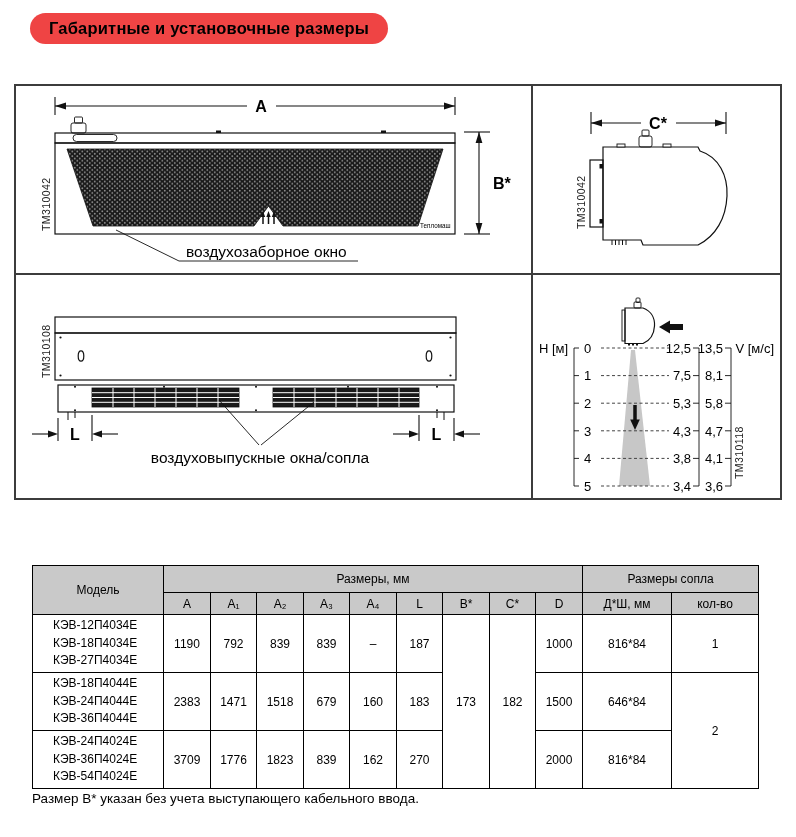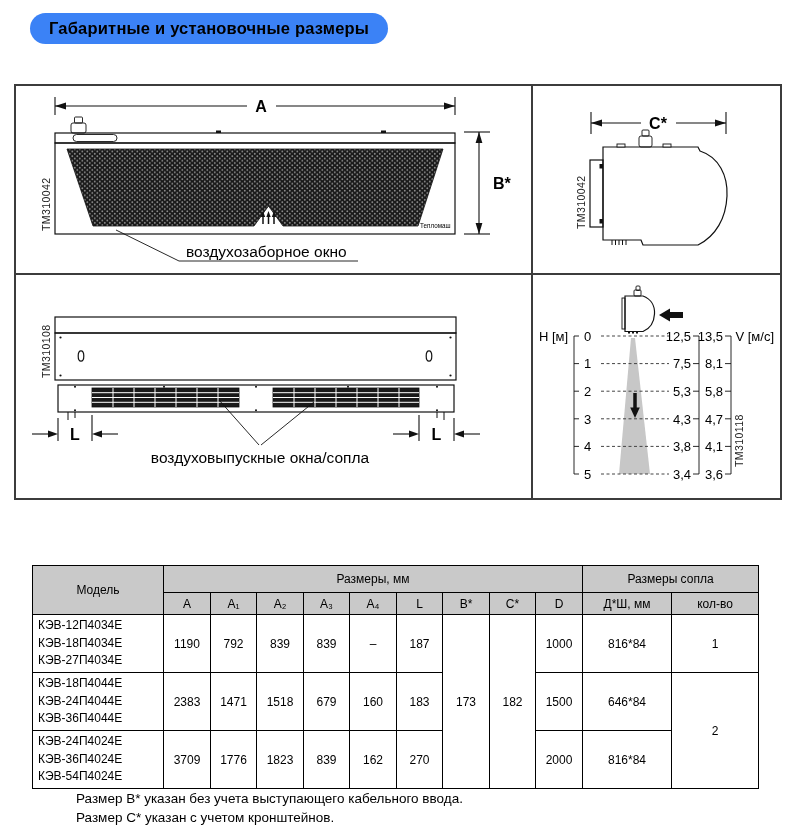--- a/index.html
+++ b/index.html
@@ -2,21 +2,21 @@
 <html><head>
 <meta charset="utf-8">
 <style>
   html,body { margin:0; padding:0; }
   body {
     width:796px; height:837px; background:#ffffff; position:relative;
     font-family:"Liberation Sans","DejaVu Sans",sans-serif; color:#000;
   }
   .title-pill {
     position:absolute; left:30px; top:13px;
-    background:#3b82f6; border-radius:16px;
+    background:#ef4444; border-radius:16px;
     padding:6px 19px; font-size:16.5px; font-weight:bold; letter-spacing:0.2px;
   }
   .figure-box {
     position:absolute; left:14px; top:84px; width:764px; height:412px;
     border:2px solid #3c3c3c;
   }
   .vdiv { position:absolute; left:515px; top:0; width:2px; height:412px; background:#3c3c3c; }
   .hdiv { position:absolute; left:0; top:187px; width:764px; height:2px; background:#3c3c3c; }
   .panel { position:absolute; }
   .panel svg { display:block; }
@@ -32,26 +32,26 @@
 
   .dim-table {
     position:absolute; left:32px; top:565px;
     border-collapse:collapse; table-layout:fixed; font-size:12px;
   }
   .dim-table th, .dim-table td {
     border:1px solid #000; text-align:center; padding:0; font-weight:normal;
     overflow:hidden;
   }
   .dim-table thead th { background:#c9c9c9; }
-  .dim-table td.model-cell { text-align:left; padding-left:5px; line-height:17.5px; }
+  .dim-table td.model-cell { text-align:left; padding-left:20px; line-height:17.5px; }
   .hr1 { height:27px; }
   .hr2 { height:22px; }
   .gr  { height:58px; }
   .notes {
-    position:absolute; left:32px; top:789px; font-size:13.5px; line-height:19px;margin-left:44px;
+    position:absolute; left:32px; top:789px; font-size:13.5px; line-height:19px;
   }
 </style>
 </head>
 <body>
 
 <div class="title-pill">Габаритные и установочные размеры</div>
 
 <div class="figure-box">
   <div class="vdiv"></div>
   <div class="hdiv"></div>
@@ -228,21 +228,21 @@
 
       <g>
         <path class="thin" d="M203,125 L243,170"></path>
         <path class="thin" d="M298,127 L245,170"></path>
         <text class="calltext" x="244" y="188" text-anchor="middle">воздуховыпускные окна/сопла</text>
       </g>
       <text class="codetext" transform="translate(34,103) rotate(-90)">TM310108</text>
     </svg>
   </div>
 
-  <div class="panel" style="left:517px;top:185px">
+  <div class="panel" style="left:517px;top:197px">
     <svg width="247" height="221" viewBox="0 0 247 221">
 
       <polygon points="98,67 102,67 117,203 86,203" fill="#c7c7c7"></polygon>
 
       <g>
         <path class="drawline" fill="#fff" stroke-width="1.3" d="M92,25 L110,25 C118,28 122,35 121.5,43 C121,52 116,58 110,60.5 L92,60.5 Z"></path>
         <rect class="thin" x="89" y="27" width="3" height="31" fill="#fff"></rect>
         <rect class="thin" x="101" y="19" width="7" height="6" rx="1"></rect>
         <rect class="thin" x="103" y="15" width="4" height="4.5" rx="1"></rect>
         <rect x="95" y="60.5" width="2" height="2" fill="#111"></rect>
@@ -401,14 +401,13 @@
       <td>162</td>
       <td>270</td>
       <td>2000</td>
       <td>816*84</td>
     </tr>
   </tbody>
 </table>
 
 <div class="notes">
   <div>Размер B* указан без учета выступающего кабельного ввода.</div>
-  <div>Размер C* указан с учетом кронштейнов.</div>
 </div>
 
 </body></html>

